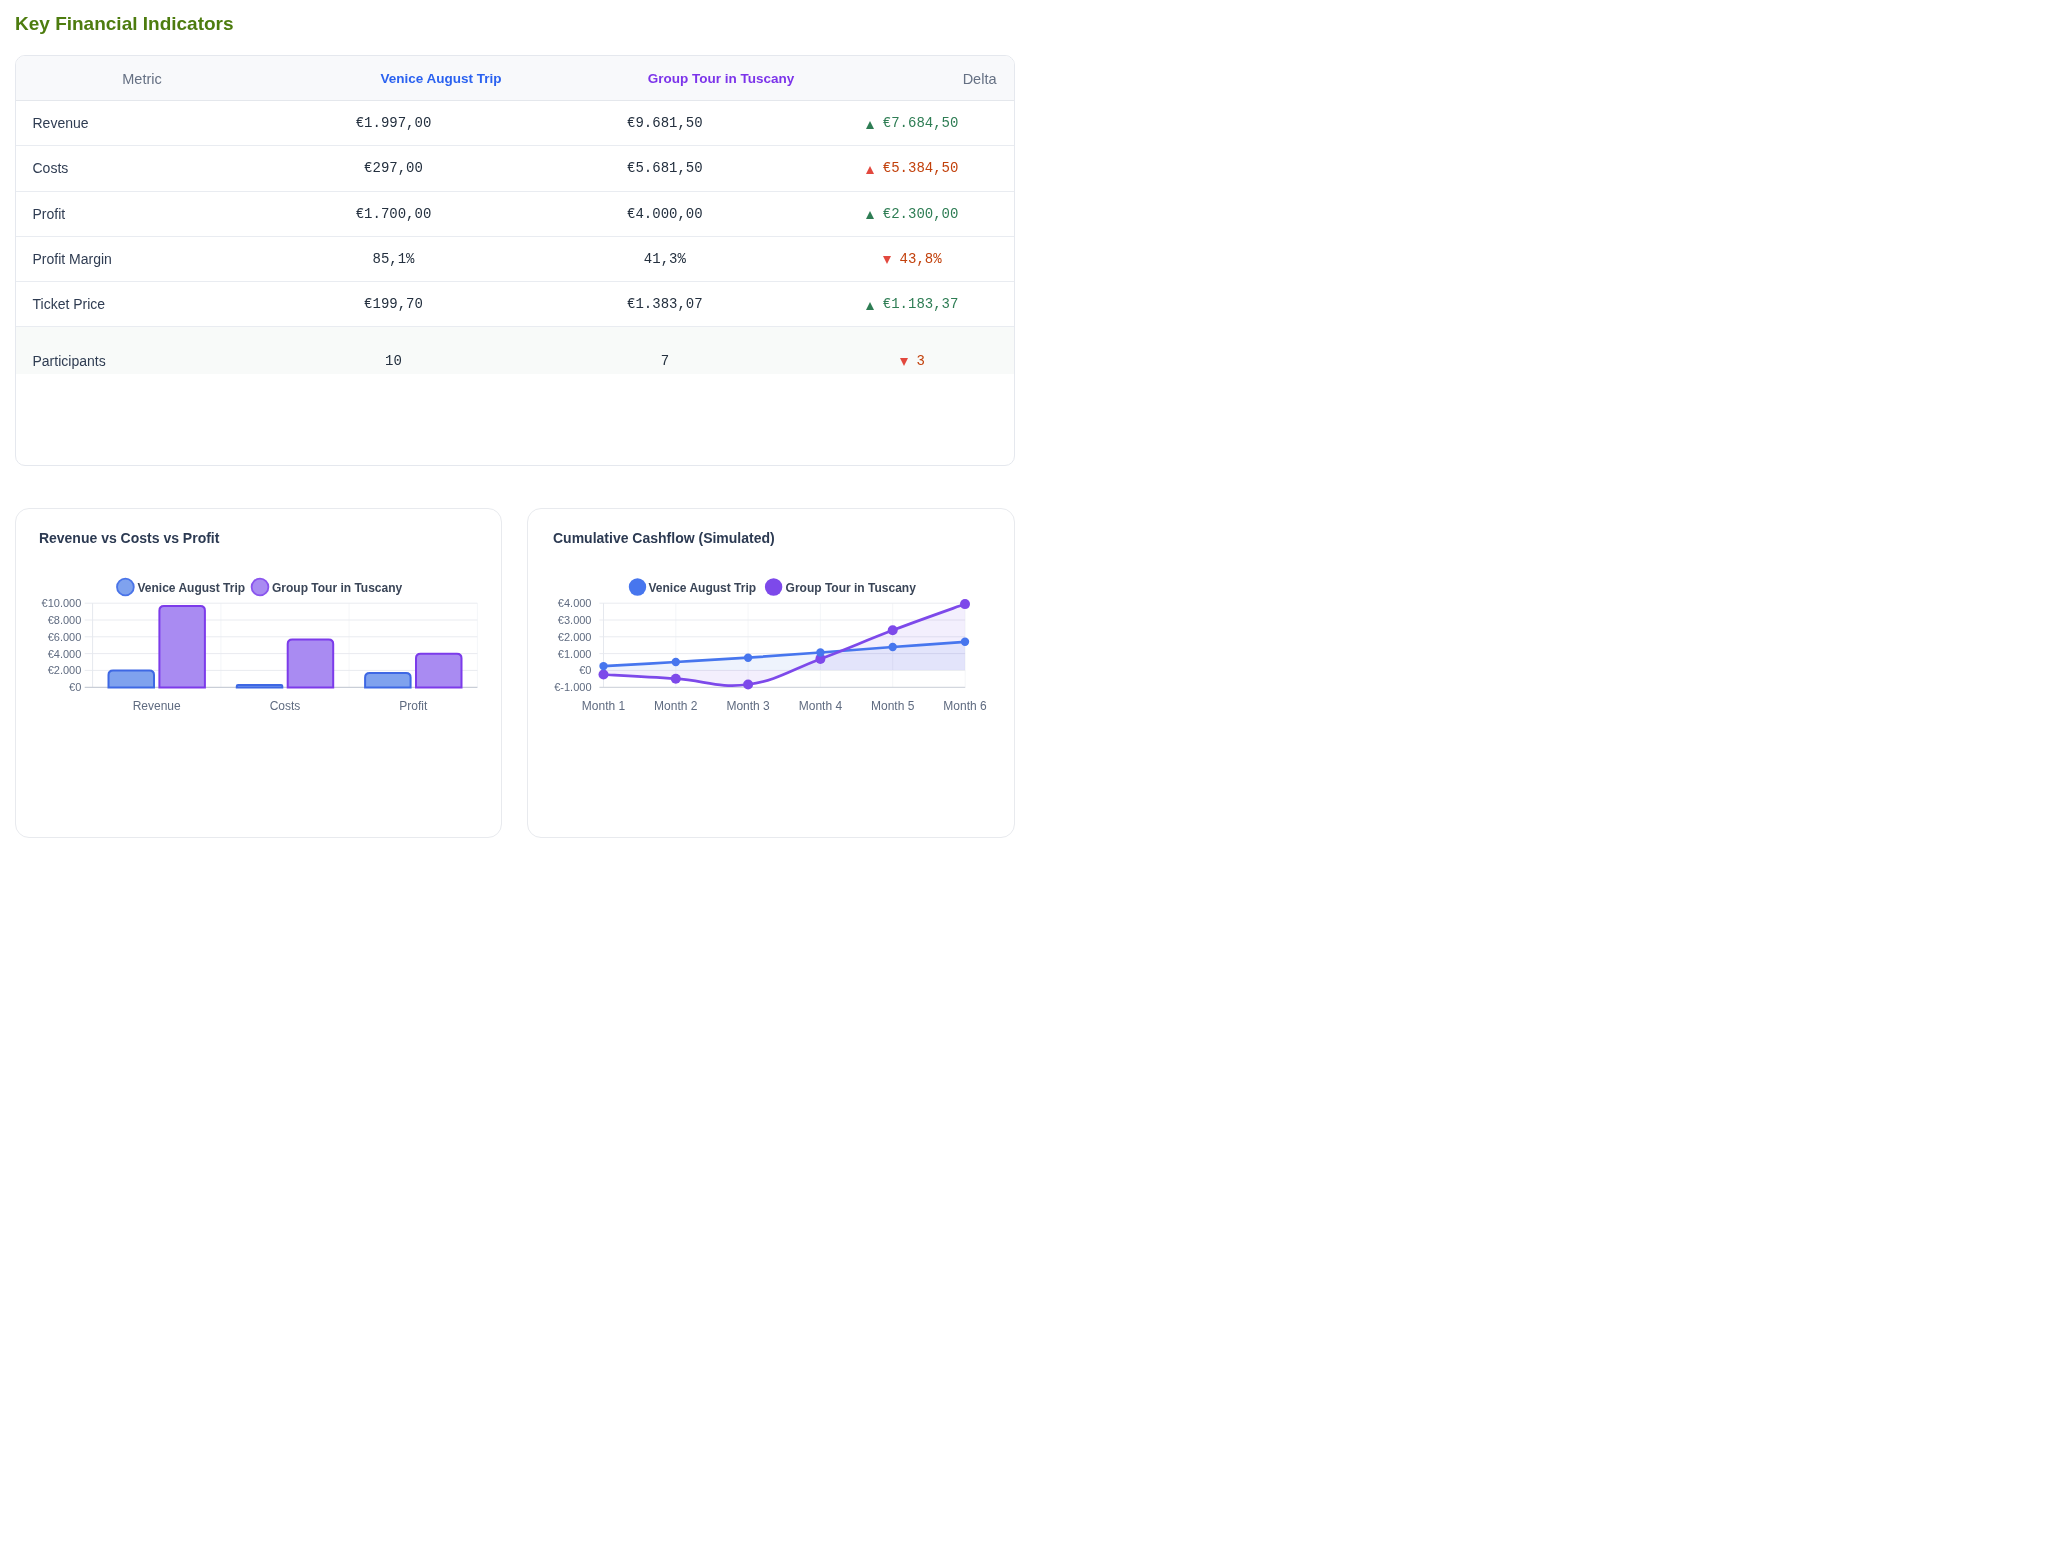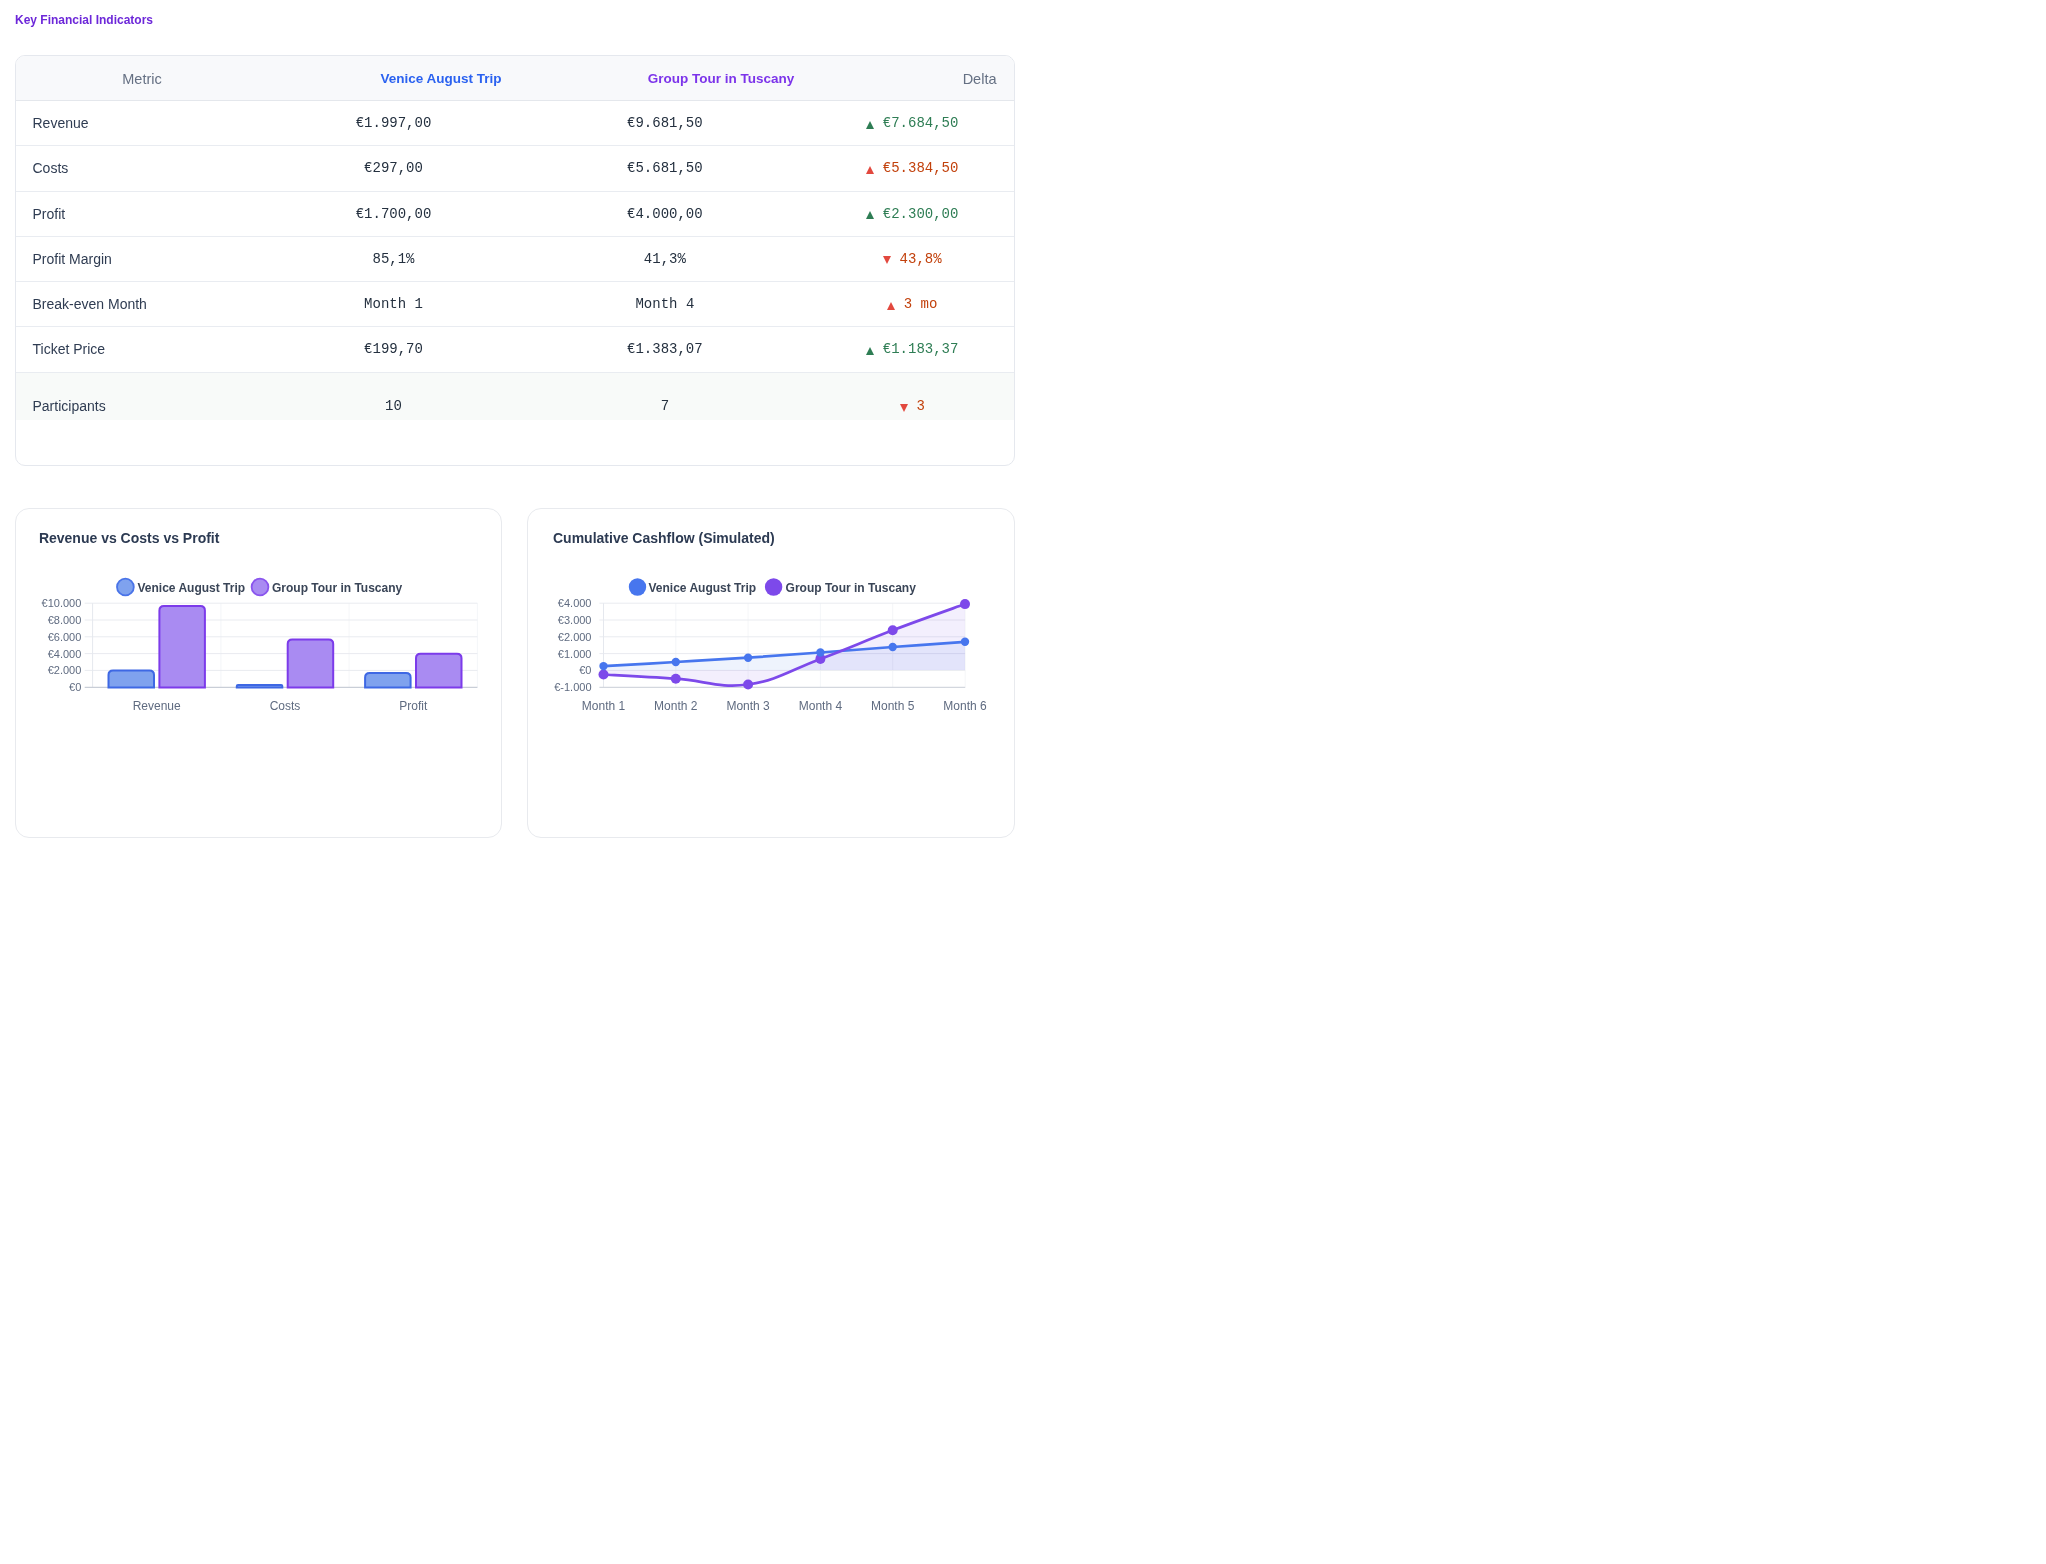--- a/index.html
+++ b/index.html
@@ -1,19 +1,19 @@
 <!DOCTYPE html>
 <html><head>
 <meta charset="utf-8">
 <style>
   * { margin:0; padding:0; box-sizing:border-box; }
   html,body { width:1023px; height:782px; overflow:hidden; background:#fff;
     font-family:"Liberation Sans", sans-serif; }
-  .title { position:absolute; left:15px; top:13px; font-size:12px; font-weight:700;
-    color:#6d28d9; }
+  .title { position:absolute; left:15px; top:13px; font-size:19px; font-weight:700;
+    color:#4d7c0f; }
   .tablebox { position:absolute; left:14.5px; top:54.5px; width:1000px; height:411px;
     border:1px solid #e5e8ee; border-radius:10px; overflow:hidden; background:#fff; }
   table { width:100%; border-collapse:separate; border-spacing:0; table-layout:fixed; }
   th, td { padding:0 17px; height:45.25px; font-size:14px; white-space:nowrap; }
   thead th { height:44.5px; padding-top:2px; }
   thead th { background:#f8f9fb; font-weight:500; color:#657083; text-align:right; font-size:14.5px; }
   thead th:first-child { text-align:center; }
   th.venice { color:#2b62f0; font-weight:600; font-size:13.5px; }
   th.tuscany { color:#7c34ea; font-weight:600; font-size:13.5px; }
   td { border-top:1px solid #e9ecf1; }
@@ -72,26 +72,20 @@
           <td class="val">€4.000,00</td>
           <td class="val pos"><span class="tri up pos"></span>€2.300,00</td>
         </tr>
 <tr>
           <td class="lab">Profit Margin</td>
           <td class="val">85,1%</td>
           <td class="val">41,3%</td>
           <td class="val neg"><span class="tri dn neg"></span>43,8%</td>
         </tr>
 <tr>
-          <td class="lab">Break-even Month</td>
-          <td class="val">Month 1</td>
-          <td class="val">Month 4</td>
-          <td class="val neg"><span class="tri up neg"></span>3 mo</td>
-        </tr>
-<tr>
           <td class="lab">Ticket Price</td>
           <td class="val">€199,70</td>
           <td class="val">€1.383,07</td>
           <td class="val pos"><span class="tri up pos"></span>€1.183,37</td>
         </tr>
 <tr class="last">
           <td class="lab">Participants</td>
           <td class="val">10</td>
           <td class="val">7</td>
           <td class="val neg"><span class="tri dn neg"></span>3</td>

